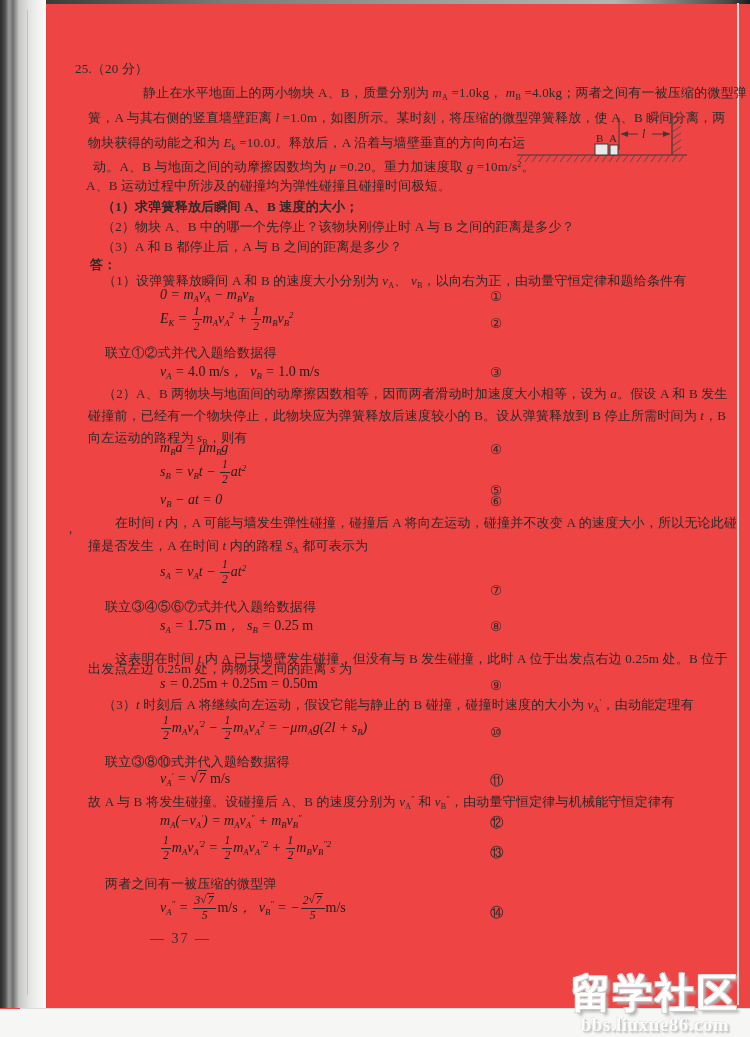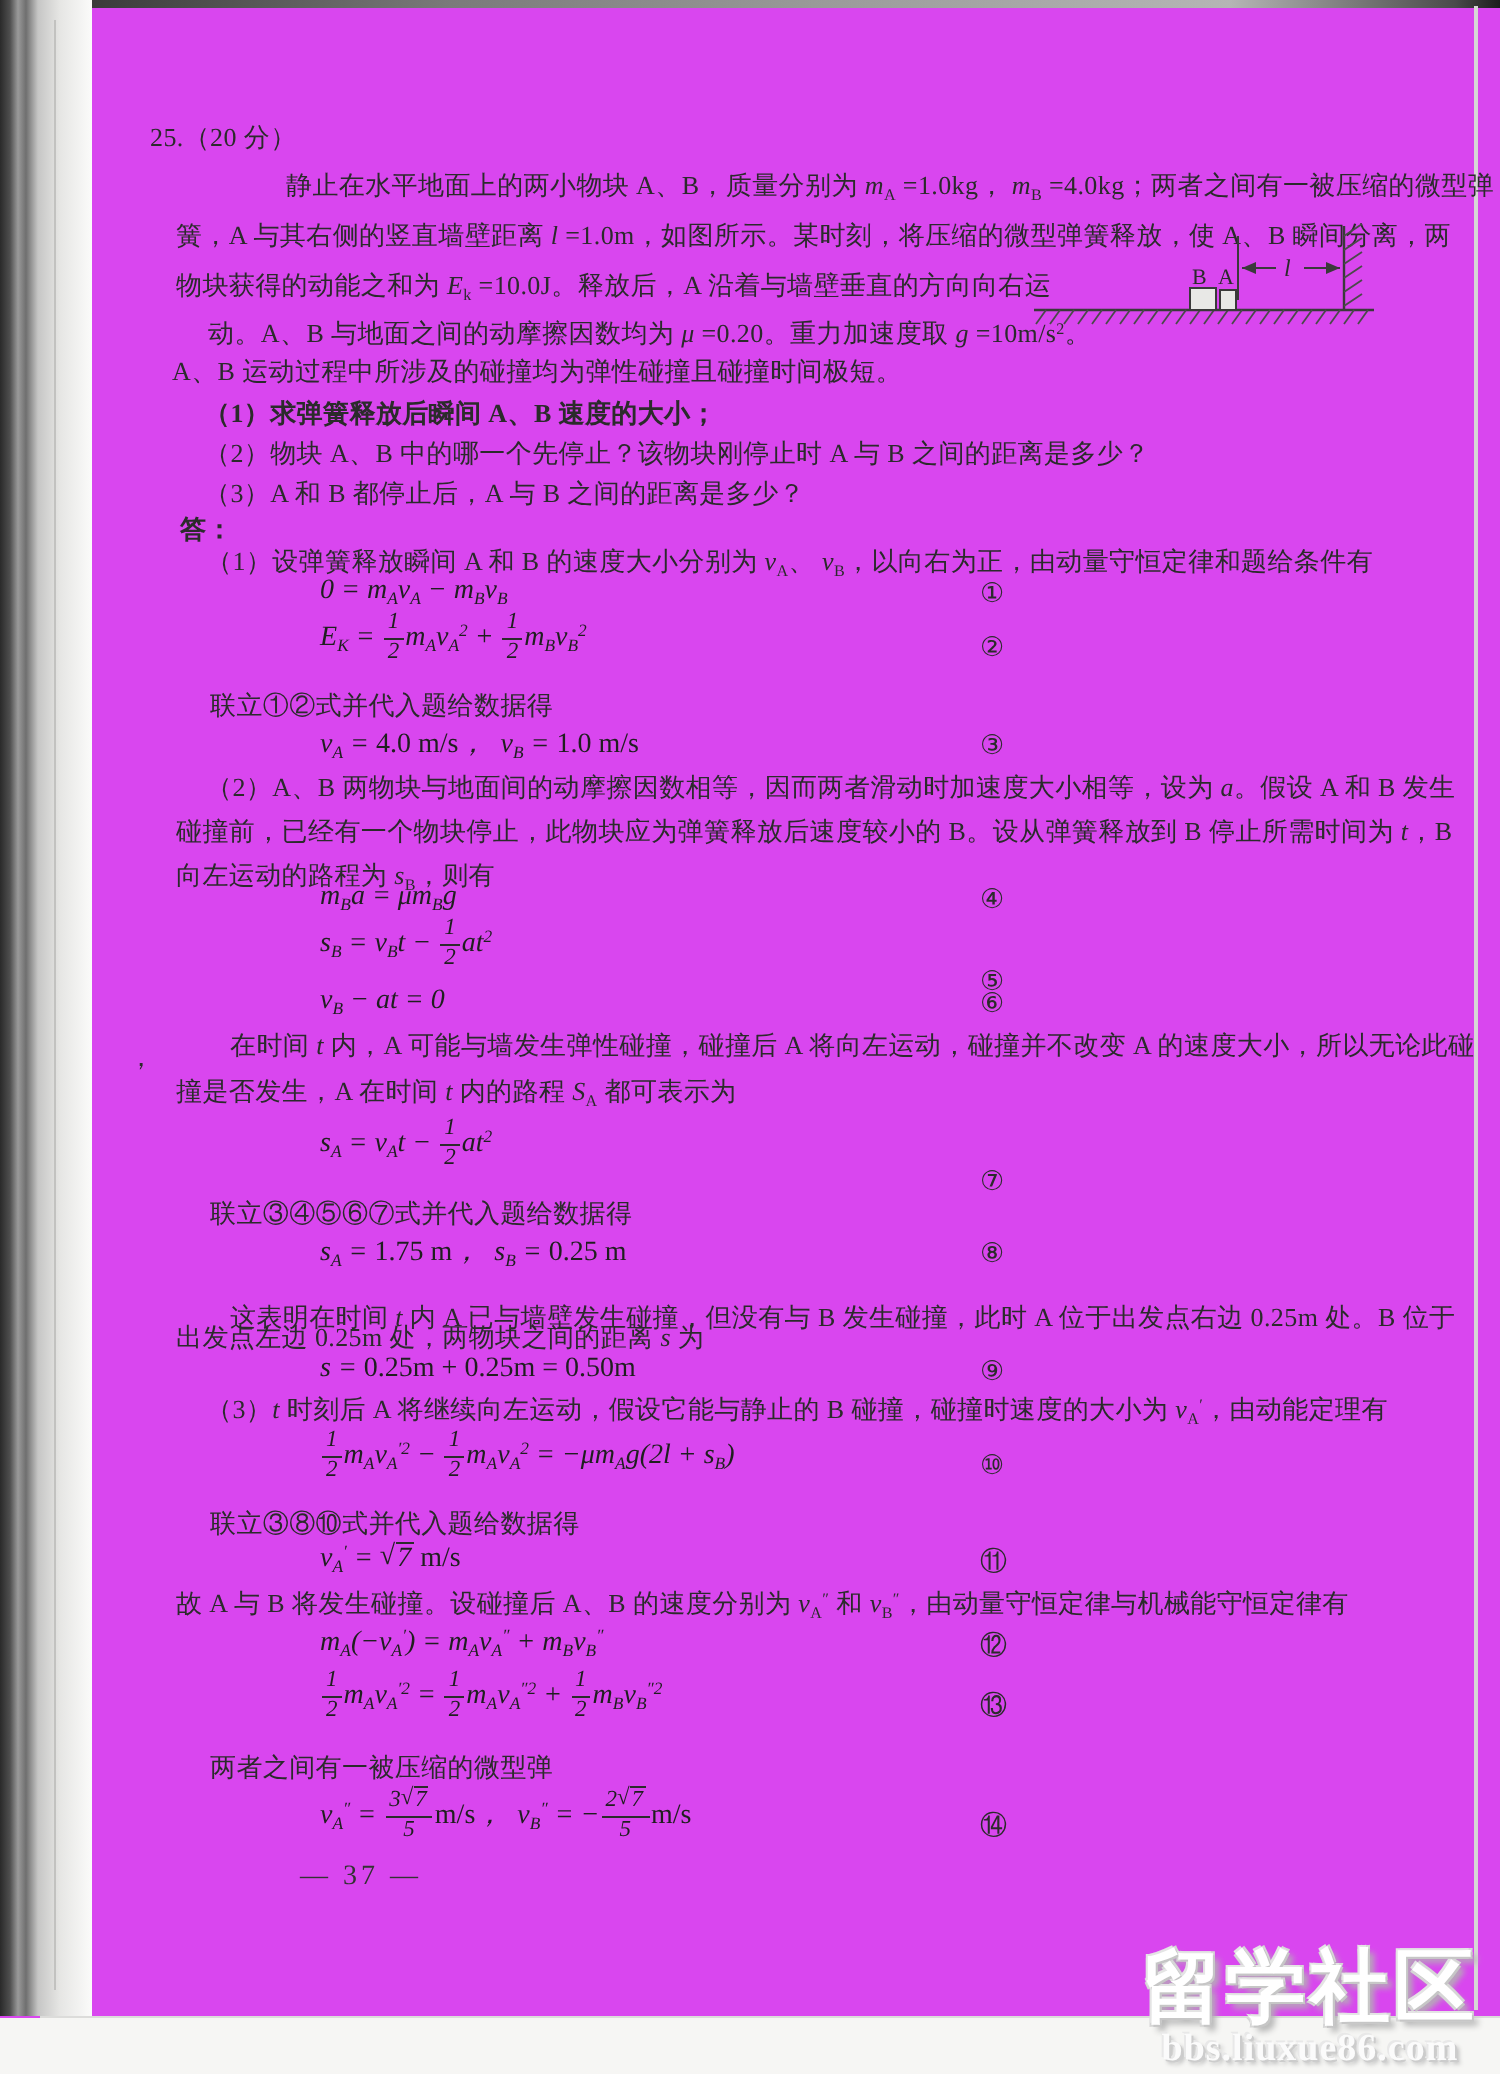--- a/index.html
+++ b/index.html
@@ -1,16 +1,16 @@
 <!DOCTYPE html>
 <html><head>
 <meta charset="utf-8">
 <style>
   html,body{margin:0;padding:0;background:#ffffff;}
-  .page{position:relative;width:750px;height:1037px;background:#d946ef;overflow:hidden;
+  .page{position:relative;width:750px;height:1037px;background:#ef4444;overflow:hidden;
         font-family:"Liberation Serif","DejaVu Serif",serif;color:#2b2b2b;}
   
   .top-edge{position:absolute;left:0;top:0;width:750px;height:4px;
     background:linear-gradient(90deg,#101010 0%,#3a3a3a 6%,#7a7a7a 30%,#9a9a9a 55%,#b5b5b5 82%,#4a4a4a 97%,#1c1c1c 100%);}
   .spine{position:absolute;left:0;top:0;width:46px;height:1008px;
     background:linear-gradient(90deg,#2a2a2a 0px,#4f4f4f 5px,#9a9a9a 9px,#6f6f6f 13px,#c6c6c5 19px,#e6e6e4 30px,#fbfbfa 46px);}
   .spine-line{position:absolute;left:27px;top:10px;width:1px;height:985px;background:#c2c2c0;}
   .right-edge{position:absolute;left:737px;top:3px;width:2px;height:1002px;background:#d7d7d5;}
   .bottom-line{position:absolute;left:20px;top:1008px;width:730px;height:1px;background:#dcdcda;}
   .bottom-strip{position:absolute;left:0;top:1009px;width:750px;height:28px;background:#f6f6f4;}
@@ -56,21 +56,21 @@
   <div class="right-edge"></div>
   <div class="bottom-line"></div>
   <div class="bottom-strip"></div>
 
   <div class="content">
     <div class="line" style="top:60px;left:-13px;">25.（20 分）</div>
 
     <div class="line" style="top:84px;left:17px;padding-left:38px;">静止在水平地面上的两小物块 A、B，质量分别为 <span class="it">m</span><sub>A</sub> =1.0kg， <span class="it">m</span><sub>B</sub> =4.0kg；两者之间有一被压缩的微型弹</div>
     <div class="line" style="top:109px;left:0;">簧，A 与其右侧的竖直墙壁距离 <span class="it">l</span> =1.0m，如图所示。某时刻，将压缩的微型弹簧释放，使 A、B 瞬间分离，两</div>
     <div class="line" style="top:134px;left:0;">物块获得的动能之和为 <span class="it">E</span><sub>k</sub> =10.0J。释放后，A 沿着与墙壁垂直的方向向右运</div>
-    <div class="line" style="top:158px;left:16px;">动。A、B 与地面之间的动摩擦因数均为 <span class="it">μ</span> =0.20。重力加速度取 <span class="it">g</span> =10m/s<sup>2</sup>。</div>
+    <div class="line" style="top:158px;left:5px;">动。A、B 与地面之间的动摩擦因数均为 <span class="it">μ</span> =0.20。重力加速度取 <span class="it">g</span> =10m/s<sup>2</sup>。</div>
 
     <div class="figure">
       <svg width="190" height="58" viewBox="0 0 190 58">
         <g stroke="#3a3a3a" stroke-width="1.2" fill="none">
           <line x1="2" y1="45" x2="172" y2="45"></line>
           <line x1="157" y1="3" x2="157" y2="45"></line>
         </g>
         <g stroke="#4a4a4a" stroke-width="0.9">
           <line x1="8" y1="45" x2="3" y2="52"></line>
             <line x1="15" y1="45" x2="10" y2="52"></line>

